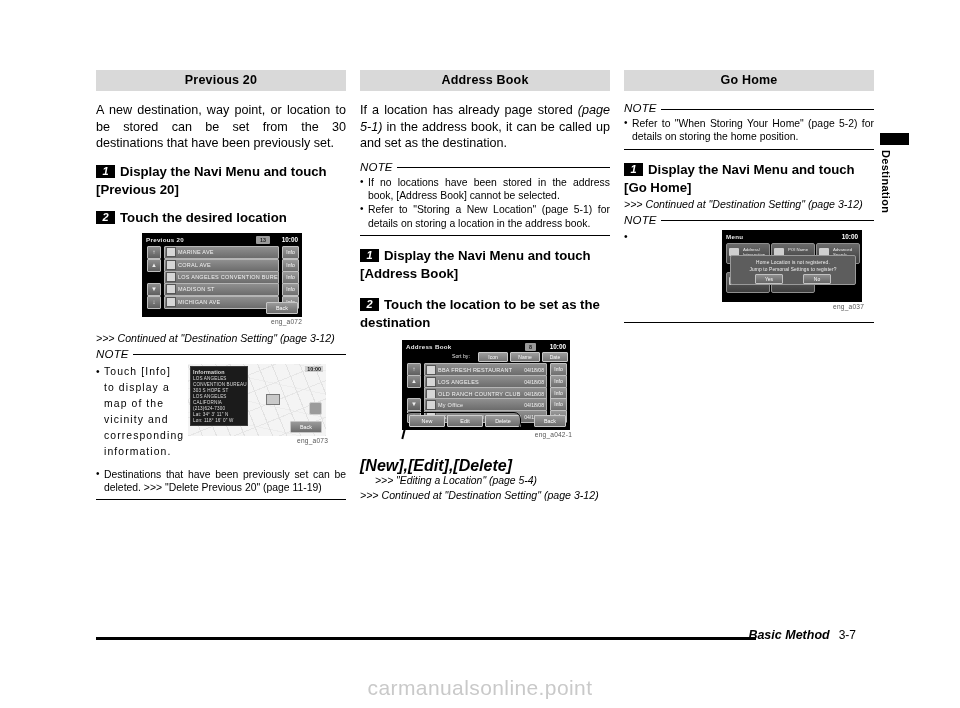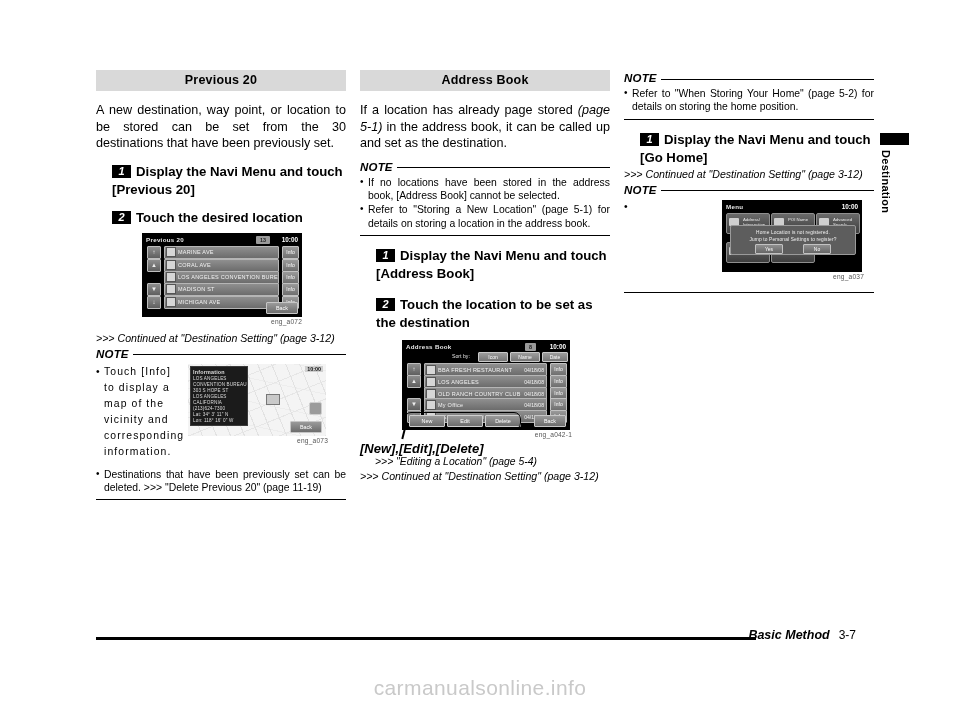--- a/index.html
+++ b/index.html
@@ -26,32 +26,32 @@
   
   .body-txt{
     font-size:12.6px;line-height:16.5px;text-align:justify;
     text-justify:inter-word;margin:0 0 9px 0;
   }
   .body-txt i{font-style:italic;}
 
   
   .note-wrap{margin:2px 0 8px 0;}
   .note-title-row{display:flex;align-items:center;gap:4px;}
-  .note-title{font-weight:bold;font-style:italic;font-size:11.5px;letter-spacing:.2px;text-align:right;}
+  .note-title{font-weight:normal;font-style:italic;font-size:11.5px;letter-spacing:.2px;text-align:right;}
   .note-rule{flex:1;height:0;border-top:1px solid #000;margin-top:2px;}
   .note-list{margin:3px 0 0 0;padding:0;list-style:none;}
   .note-list li{
     font-size:10.4px;line-height:13.4px;text-align:justify;
     padding-left:8px;position:relative;margin-bottom:1px;
   }
   .note-list li:before{content:"\2022";position:absolute;left:0;top:-1px;font-size:10px;}
   .note-end-rule{border-top:1px solid #000;margin-top:5px;}
 
   
-  .step{display:block;margin:10px 0 2px 16px;}
+  .step{display:block;margin:10px 0 2px 0;}
   .step-num{
     display:inline-block;background:#000;color:#fff;font-style:italic;
     font-weight:bold;font-size:11px;width:19px;height:13px;line-height:13px;
     text-align:center;vertical-align:1px;margin-right:5px;
   }
   .step-txt{font-weight:bold;font-size:13.2px;line-height:17px;}
   .step-sub{font-size:10.4px;line-height:13.2px;margin:2px 0 0 0;text-align:justify;}
 
   .cont-line{font-size:10.6px;font-style:italic;margin:7px 0 4px 0;}
 
@@ -160,21 +160,21 @@
   
   .footer-rule{position:absolute;left:96px;top:637px;width:660px;height:3px;background:#000;}
   .footer-txt{position:absolute;right:104px;top:628px;font-size:12.5px;}
   .footer-txt b{font-style:italic;font-weight:bold;}
   .footer-pg{margin-left:9px;font-size:12px;}
   .watermark{
     position:absolute;left:0;top:676px;width:960px;text-align:center;
     font-size:21px;color:#c9c9c9;letter-spacing:.4px;
   }
 
-  .bracket-lbl{font-weight:bold;font-style:italic;font-size:13px;margin-top:3px;}
+  .bracket-lbl{font-weight:bold;font-style:italic;font-size:16px;margin-top:19px;}
   .sub-ref{font-size:10.4px;font-style:italic;margin-left:15px;}
 </style>
 </head>
 <body>
 
 <div class="page">
 
   <div class="col col-1">
     <div class="sec-head">Previous 20</div>
     <p class="body-txt">A new destination, way point, or location to be stored can be set from the 30 destinations that have been previously set.</p>
@@ -363,20 +363,21 @@
       <div class="callout-leg" style="left:2px;top:88px;width:1.6px;height:11px;transform:rotate(14deg);transform-origin:top left;"></div>
       <div class="shot-cap">eng_a042-1</div>
     </div>
 
     <div class="bracket-lbl">[New],[Edit],[Delete]</div>
     <div class="sub-ref">&gt;&gt;&gt; "Editing a Location" (page 5-4)</div>
     <p class="cont-line" style="margin-top:3px;">&gt;&gt;&gt; Continued at "Destination Setting" (page 3-12)</p>
   </div>
 
   <div class="col col-3">
+    <div class="sec-head">Go Home</div>
 
     <div class="note-wrap">
       <div class="note-title-row">
         <span class="note-title">NOTE</span>
         <span class="note-rule"></span>
       </div>
       <ul class="note-list">
         <li>Refer to "When Storing Your Home" (page 5-2) for details on storing the home position.</li>
       </ul>
       <div class="note-end-rule"></div>
@@ -439,15 +440,15 @@
     </div>
   </div>
 
   <div class="side-tab"></div>
   <div class="side-label">Destination</div>
 
   <div class="footer-rule"></div>
   <div class="footer-txt">
     <b>Basic Method</b><span class="footer-pg">3-7</span>
   </div>
-  <div class="watermark">carmanualsonline.info</div>
+  <div class="watermark">carmanualsonline.point</div>
 
 </div>
 
 </body></html>

